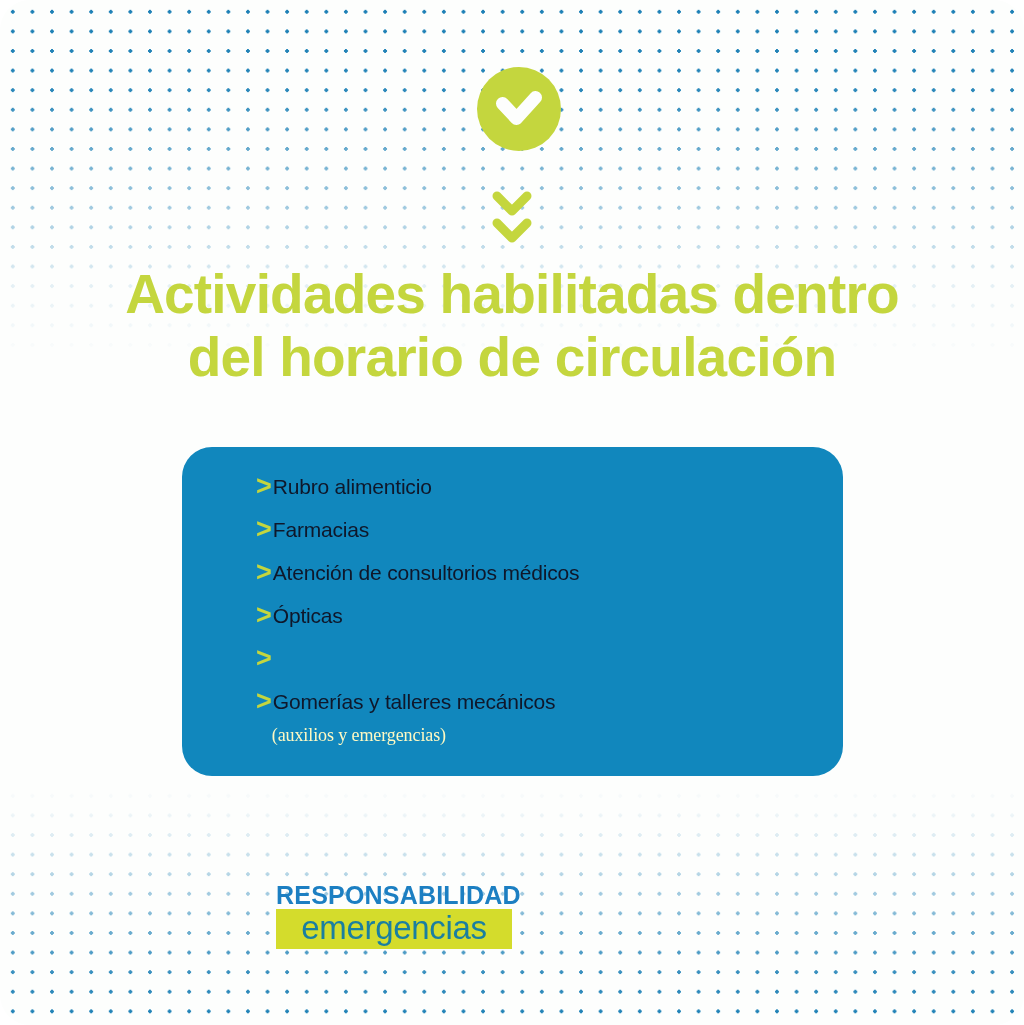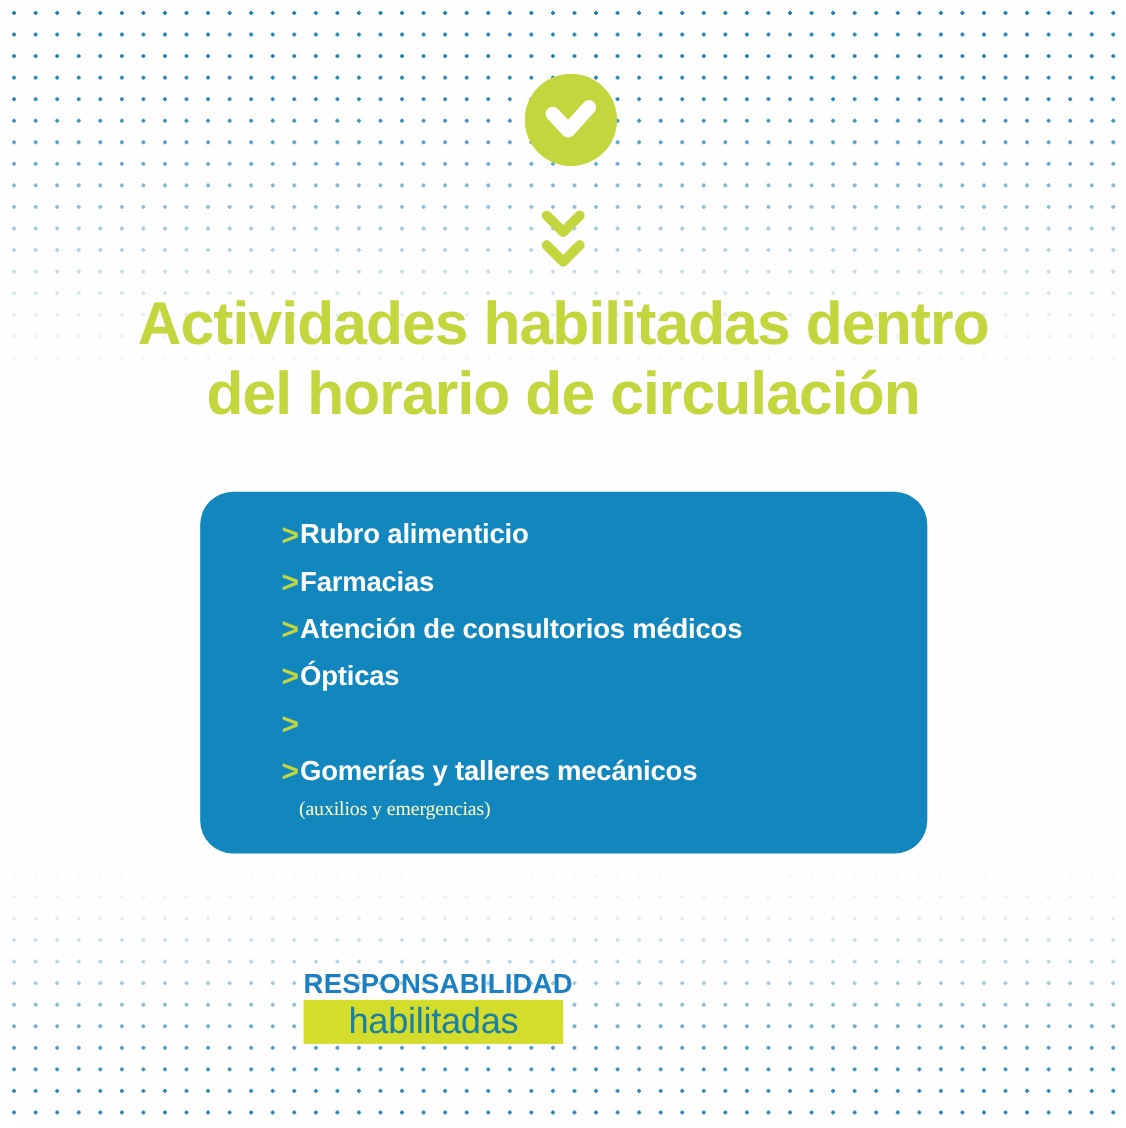--- a/index.html
+++ b/index.html
@@ -109,24 +109,24 @@
   .marker {
     color: #c4d63e;
     font-size: 27px;
     font-weight: bold;
     line-height: 35px;
     flex: 0 0 auto;
     margin-right: 1px;
   }
 
   .item-text {
-    color: #ffffff;
-    font-size: 25px;
+    color: #0f172a;
+    font-size: 21px;
     line-height: 35px;
-    font-weight: bold;
+    font-weight: normal;
     letter-spacing: -0.2px;
   }
 
   .item-sub {
     display: block;
     color: #fef9c3;
     font-size: 18px;
     line-height: 33px;
     font-weight: normal;
     letter-spacing: -0.1px;
@@ -263,20 +263,20 @@
       </li>
 
     </ul>
   </div>
 
   <div class="footer">
 
     <div class="logo-responsabilidad">
       <div class="resp-line1">RESPONSABILIDAD</div>
       <div class="resp-line2-wrap">
-        <div class="resp-line2">habilitadas</div>
+        <div class="resp-line2">emergencias</div>
       </div>
     </div>
 
 
   </div>
 
 </div>
 
 </body></html>

